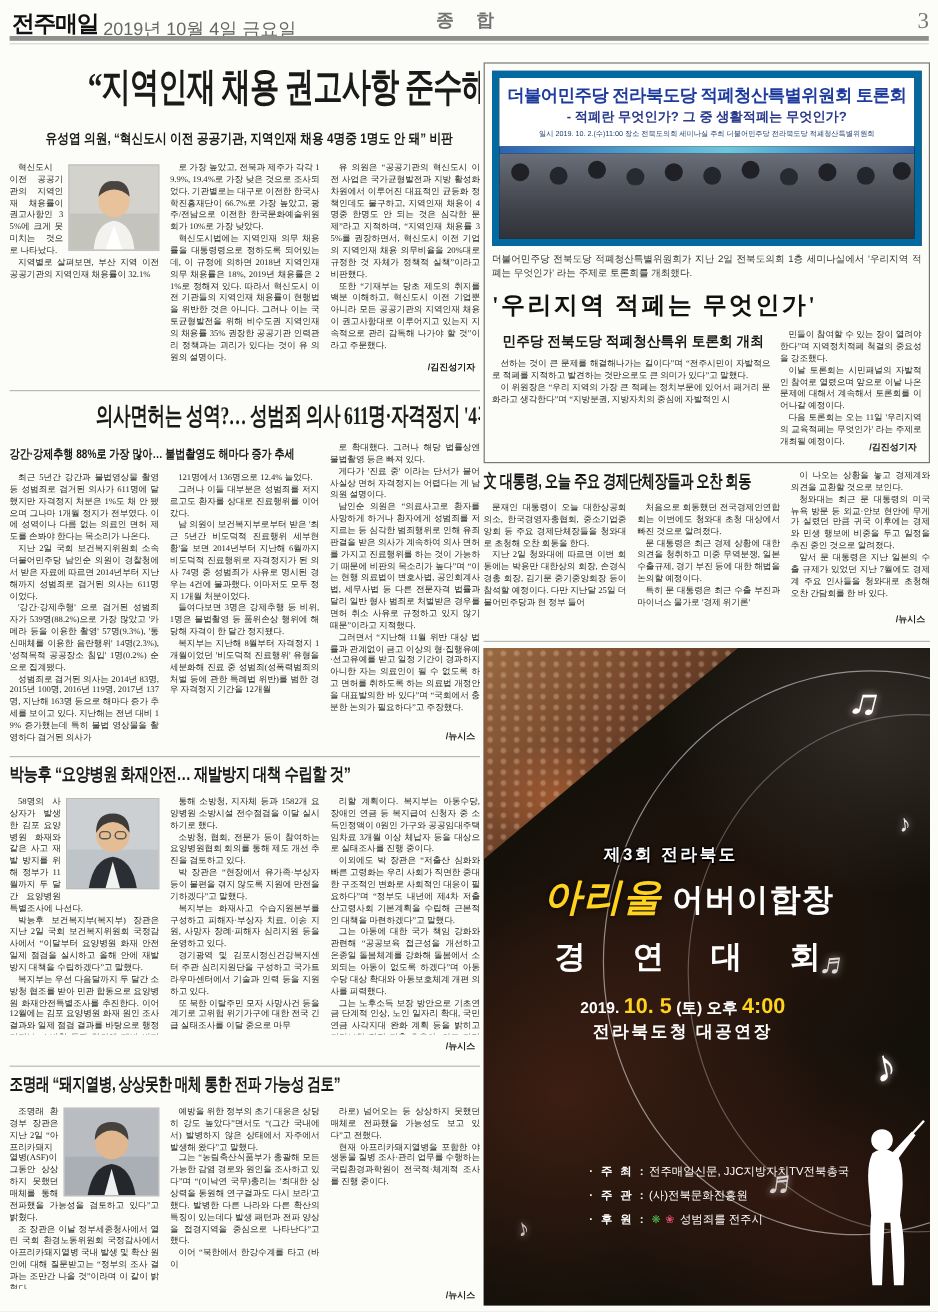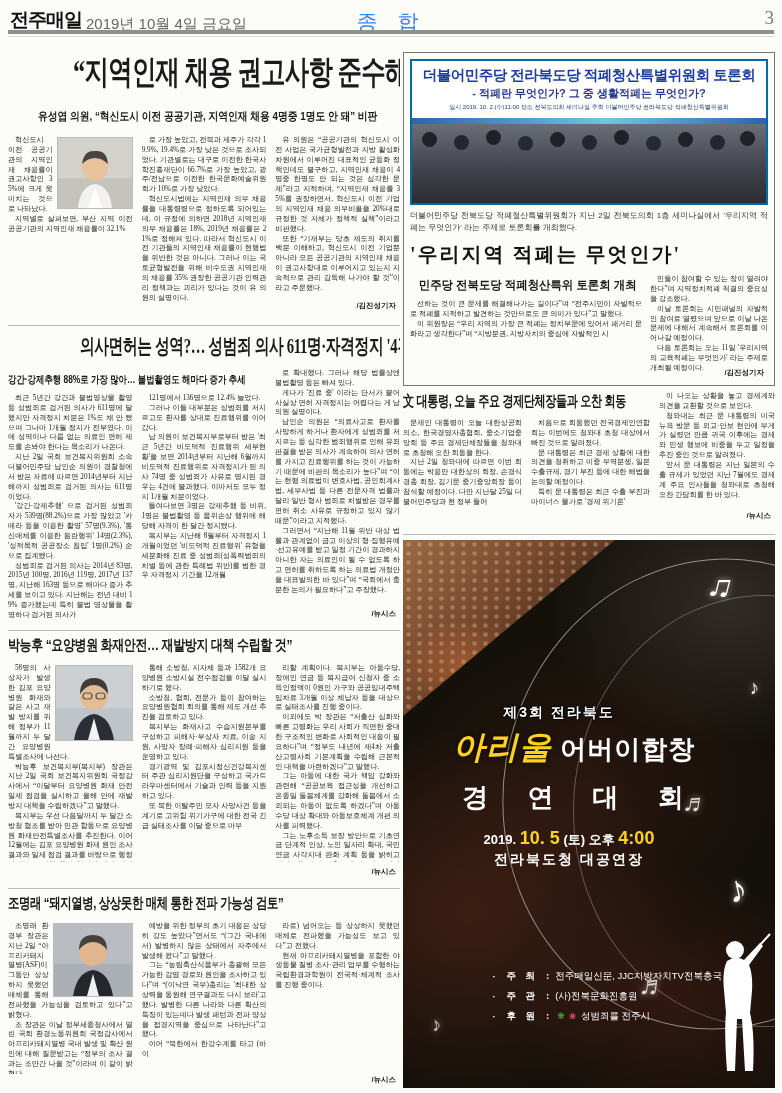--- a/index.html
+++ b/index.html
@@ -2,21 +2,21 @@
 <html><head>
 <meta charset="utf-8">
 <style>
   html,body{margin:0;padding:0;background:#e8e8e4;}
   .page{position:relative;width:782px;height:1093px;background:#fcfcf9;overflow:hidden;
         font-family:"Liberation Sans",sans-serif;color:#1a1a1a;}
   
   .masthead{position:absolute;left:8px;top:7px;width:766px;height:22px;}
   .logo{position:absolute;left:2px;top:0;font-size:19px;font-weight:900;letter-spacing:-1px;color:#111;}
   .mdate{position:absolute;left:78px;top:8px;font-size:15px;color:#666;}
-  .section{position:absolute;left:0;right:0;top:1px;text-align:center;font-size:21px;font-weight:400;letter-spacing:7px;color:#3b82f6;}
+  .section{position:absolute;left:0;right:0;top:1px;text-align:center;font-size:15px;font-weight:700;letter-spacing:7px;color:#737373;}
   .pageno{position:absolute;right:0;top:0;font-family:"Liberation Serif",serif;font-size:19px;color:#777;}
   .rule1{position:absolute;left:8px;width:766px;top:30px;height:4px;background:#8f8f8f;}
   .rule2{position:absolute;left:8px;width:766px;top:36px;height:1px;background:#d5d5d2;}
   .hline{position:absolute;height:1px;background:#b9b9b5;}
   
   .art{position:absolute;}
   .cond{display:inline-block;white-space:nowrap;}
   .flow{font-family:"Liberation Serif",serif;font-size:7.2px;line-height:1.37;text-align:justify;color:#1c1c1c;}
   .flow p{margin:0;text-indent:7px;word-break:break-all;}
   .cols{display:flex;gap:9px;}
@@ -25,21 +25,21 @@
   .photo{float:right;margin:1px 0 3px 4px;border:1px solid #bbb;background:#d8d8d4;}
   
   .lead{left:8px;top:50px;width:392px;height:272px;overflow:hidden;}
   .lead-h{width:100%;text-align:center;overflow:visible;}
   .lead-h span{font-family:"Liberation Serif",serif;font-size:33px;font-weight:900;letter-spacing:-1px;transform:scaleX(.74);}
   .lead-sub{margin-top:11px;text-align:center;}
   .lead-sub span{font-size:11.5px;font-weight:700;transform:scaleX(.85);}
   .lead-cols{margin-top:12px;height:186px;}
   
   .box{left:403px;top:52px;width:372px;height:334px;border:1px solid #777;background:#fcfcf9;padding:6px;box-sizing:border-box;}
-  .bphoto{position:relative;width:358px;height:146px;overflow:hidden;border:2px solid #0369a1;background:#000000;box-sizing:border-box;}
+  .bphoto{position:relative;width:358px;height:146px;overflow:hidden;border:6px solid #0369a1;background:#000000;box-sizing:border-box;}
   .banner{height:52px;background:#fff;padding-top:5px;}
   .b1{text-align:center;font-size:14.5px;font-weight:800;color:#1e3c9e;letter-spacing:-0.5px;}
   .b2{text-align:center;font-size:11px;font-weight:700;color:#2a3a8c;margin-top:1px;}
   .bmeta{text-align:center;font-size:6px;color:#23406e;margin-top:2px;}
   .bstrip{height:6px;background:linear-gradient(90deg,#2c63b0,#6cc7de 55%,#2c63b0);}
   .people{position:relative;height:82px;background:linear-gradient(#6a6e78,#3c3f47 60%,#2e3036);}
   .people::before{content:"";position:absolute;top:8px;left:10px;width:15px;height:15px;border-radius:50%;background:#1f2126;
     box-shadow:32px 3px 0 #23262c,64px -2px 0 #1f2126,96px 4px 0 #262a31,128px 0 0 #1f2126,160px 3px 0 #23262c,192px -2px 0 #1f2126,224px 4px 0 #262a31,256px 0 0 #1f2126,288px 3px 0 #23262c,318px -1px 0 #1f2126;}
   .people::after{content:"";position:absolute;top:26px;left:0;right:0;bottom:0;
     background:linear-gradient(#50535c,#26282d);opacity:.65;}
@@ -103,21 +103,21 @@
     color:#fff;text-shadow:1px 1px 0 #000,-1px -1px 0 #000,0 0 3px #000;}
   .p-title{position:absolute;left:0;right:30px;top:186px;text-align:center;}
   .p-title .t1{font-family:"Liberation Serif",serif;font-style:italic;font-size:32px;font-weight:900;color:#ffd21e;letter-spacing:1px;text-shadow:0 0 5px rgba(0,0,0,.8);}
   .p-title .t2{font-size:26px;font-weight:800;color:#fff;letter-spacing:1px;margin-left:4px;}
   .p-title2{position:absolute;left:14px;right:30px;top:240px;text-align:center;font-size:26px;font-weight:800;letter-spacing:16px;color:#fff;}
   .p-date{position:absolute;left:0;right:40px;top:288px;text-align:center;color:#fff;font-size:13px;font-weight:700;}
   .p-date .yel{color:#ffd21e;font-size:18px;font-weight:800;}
   .p-venue{position:absolute;left:0;right:40px;top:311px;text-align:center;font-size:14px;font-weight:700;letter-spacing:2px;color:#fff;}
   .credits{position:absolute;left:88px;top:430px;}
   .credit{font-size:9.5px;margin-bottom:7px;color:#fff;}
-  .credit .lab{font-weight:800;letter-spacing:2px;font-family:Liberation Mono, monospace;}
+  .credit .lab{font-weight:800;letter-spacing:2px;}
   .dot{display:inline-block;font-size:9px;margin:0 2px;}
   .conductor{position:absolute;right:4px;bottom:2px;}
   
   .by-lead{right:2px;top:250px;}
   .by-box{right:8px;bottom:6px;}
   .by-doc{right:2px;top:276px;}
   .by-moon{right:2px;top:118px;}
   .by-wel{right:2px;bottom:6px;}
   .by-asf{right:2px;bottom:4px;}
 </style>
@@ -274,20 +274,21 @@
         </svg>
         <div class="flow">
             <p>58명의 사상자가 발생한 김포 요양병원 화재와 같은 사고 재발 방지를 위해 정부가 11월까지 두 달간 요양병원 특별조사에 나선다.</p>
             <p>박능후 보건복지부(복지부) 장관은 지난 2일 국회 보건복지위원회 국정감사에서 “이달부터 요양병원 화재 안전 일제 점검을 실시하고 올해 안에 재발 방지 대책을 수립하겠다”고 말했다.</p>
             <p>복지부는 우선 다음달까지 두 달간 소방청 협조를 받아 민관 합동으로 요양병원 화재안전특별조사를 추진한다. 이어 12월에는 김포 요양병원 화재 원인 조사 결과와 일제 점검 결과를 바탕으로 행정안전부, 소방청 등과 협의해 재발 방지 대책을 내놓기로 했다.</p>
           </div>
       </div>
       <div class="col flow">
           <p>통해 소방청, 지자체 등과 1582개 요양병원 소방시설 전수점검을 이달 실시하기로 했다.</p>
           <p>소방청, 협회, 전문가 등이 참여하는 요양병원협회 회의를 통해 제도 개선 추진을 검토하고 있다.</p>
+          <p>박 장관은 “현장에서 유가족·부상자 등이 불편을 겪지 않도록 지원에 만전을 기하겠다”고 말했다.</p>
           <p>복지부는 화재사고 수습지원본부를 구성하고 피해자·부상자 치료, 이송 지원, 사망자 장례·피해자 심리지원 등을 운영하고 있다.</p>
           <p>경기광역 및 김포시정신건강복지센터 주관 심리지원단을 구성하고 국가트라우마센터에서 기술과 인력 등을 지원하고 있다.</p>
           <p>또 북한 이탈주민 모자 사망사건 등을 계기로 고위험 위기가구에 대한 전국 긴급 실태조사를 이달 중으로 마무</p>
         </div>
       <div class="col flow">
           <p>리할 계획이다. 복지부는 아동수당, 장애인 연금 등 복지급여 신청자 중 소득인정액이 0원인 가구와 공공임대주택 임차료 3개월 이상 체납자 등을 대상으로 실태조사를 진행 중이다.</p>
           <p>이외에도 박 장관은 “저출산 심화와 빠른 고령화는 우리 사회가 직면한 중대한 구조적인 변화로 사회적인 대응이 필요하다”며 “정부도 내년에 제4차 저출산고령사회 기본계획을 수립해 근본적인 대책을 마련하겠다”고 말했다.</p>
           <p>그는 아동에 대한 국가 책임 강화와 관련해 “공공보육 접근성을 개선하고 온종일 돌봄체계를 강화해 돌봄에서 소외되는 아동이 없도록 하겠다”며 아동수당 대상 확대와 아동보호체계 개편 의사를 피력했다.</p>
           <p>그는 노후소득 보장 방안으로 기초연금 단계적 인상, 노인 일자리 확대, 국민연금 사각지대 완화 계획 등을 밝히고 건강보험 적정 지출 효율화, 의료 전달체계 개편, 주민건강센터를 통한 방문건강관리 대상 확대 등을 약속했다.</p>
         </div>

